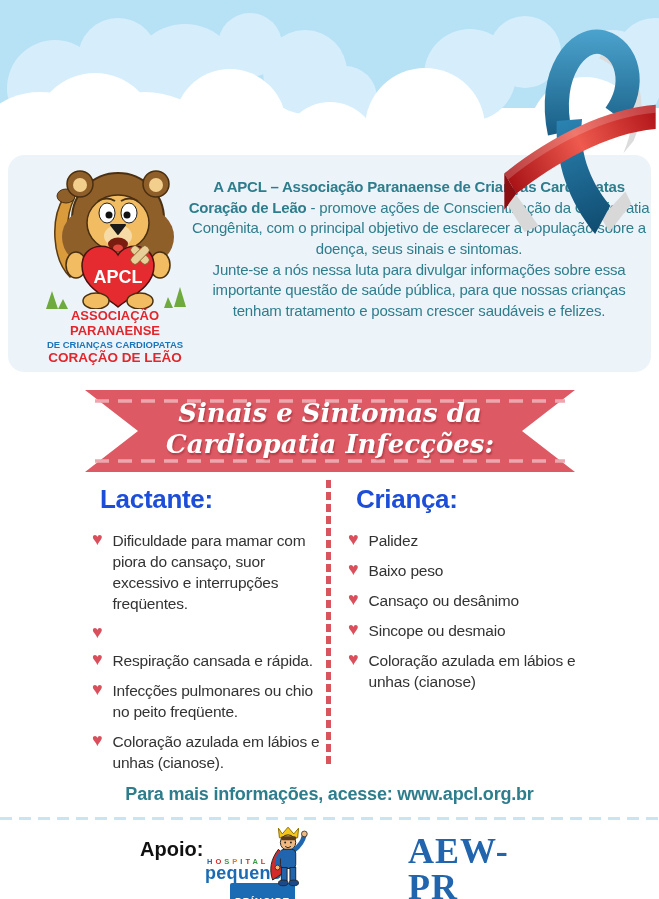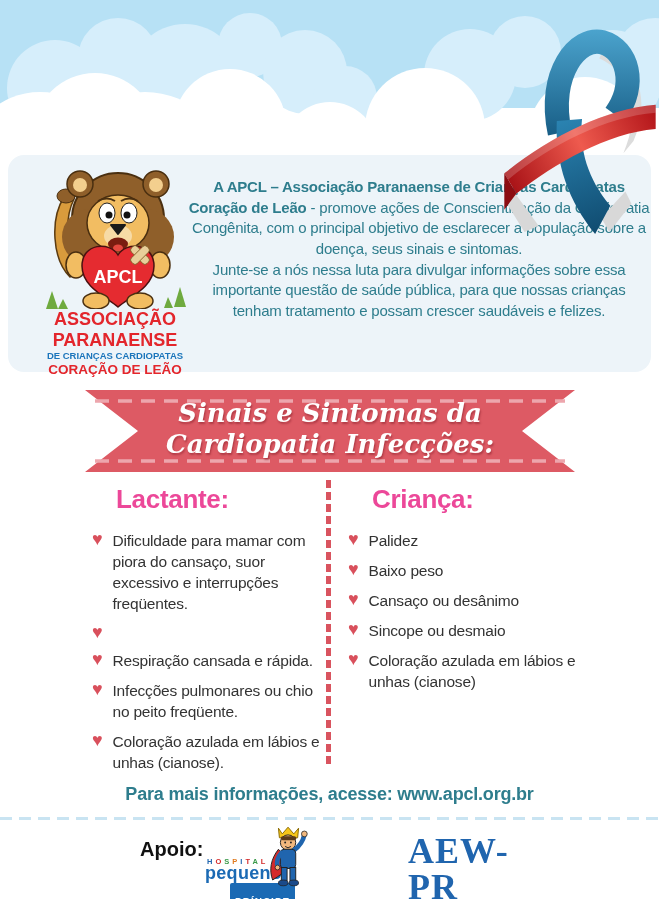--- a/index.html
+++ b/index.html
@@ -9,21 +9,21 @@
   }
   .sky{position:absolute;top:0;left:0;width:659px;height:215px;}
   .ribbon-awareness{position:absolute;left:504px;top:20px;width:152px;height:224px;z-index:6;}
   
   .card{
     position:absolute;left:8px;top:155px;width:643px;height:217px;
     background:#edf4f9;border-radius:16px;z-index:2;
   }
   .logo{position:absolute;left:22px;top:4px;width:170px;text-align:center;}
   .logo svg{display:block;margin:0 auto;}
-  .logo-line1,.logo-line3{color:#e3262c;font-weight:bold;font-size:18px;line-height:1.15;font-family:"Liberation Sans",sans-serif;}
+  .logo-line1,.logo-line3{color:#e3262c;font-weight:bold;font-size:13px;line-height:1.15;font-family:"Liberation Sans",sans-serif;}
   .logo-line2{color:#1b75bb;font-weight:bold;font-size:9.5px;line-height:1.2;}
   .logo-line3{font-size:13.5px;}
   .card-text{
     position:absolute;left:180px;top:22px;width:462px;text-align:center;
     color:#2e7d8d;font-size:15px;line-height:1.38;letter-spacing:-0.2px;
   }
   .card-text .lead{font-weight:bold;}
   .card-text p{margin:0;}
   .card-text p + p{}
   
@@ -32,21 +32,21 @@
   .banner-text{
     position:absolute;top:8px;left:0;width:100%;text-align:center;color:#ffffff;
     font-family:"DejaVu Serif",serif;font-style:italic;font-weight:bold;
     font-size:26px;line-height:1.2;text-shadow:1px 2px 2px rgba(120,20,30,.45);
   }
   
   .columns{position:absolute;left:0;top:478px;width:659px;height:295px;}
   .col{position:absolute;top:0;}
   .col-left{left:92px;width:228px;}
   .col-right{left:348px;width:250px;}
-  .col-title{color:#ec4899;font-weight:bold;font-size:26px;margin:6px 0 16px 24px;letter-spacing:-0.3px;}
+  .col-title{color:#1d4ed8;font-weight:bold;font-size:26px;margin:6px 0 16px 8px;letter-spacing:-0.3px;}
   .sym-list{list-style:none;margin:0;padding:0;}
   .sym-item{display:flex;gap:10px;align-items:flex-start;margin-bottom:9px;
     color:#333333;font-size:15.5px;line-height:1.35;letter-spacing:-0.2px;}
   .heart{color:#d9505c;font-size:18px;line-height:1.1;flex-shrink:0;margin-top:-1px;}
   .v-divider{
     position:absolute;left:326px;top:2px;width:5px;height:288px;
     background:repeating-linear-gradient(180deg,#d9545f 0 8px,transparent 8px 12px);
   }
   
   .more-info{

